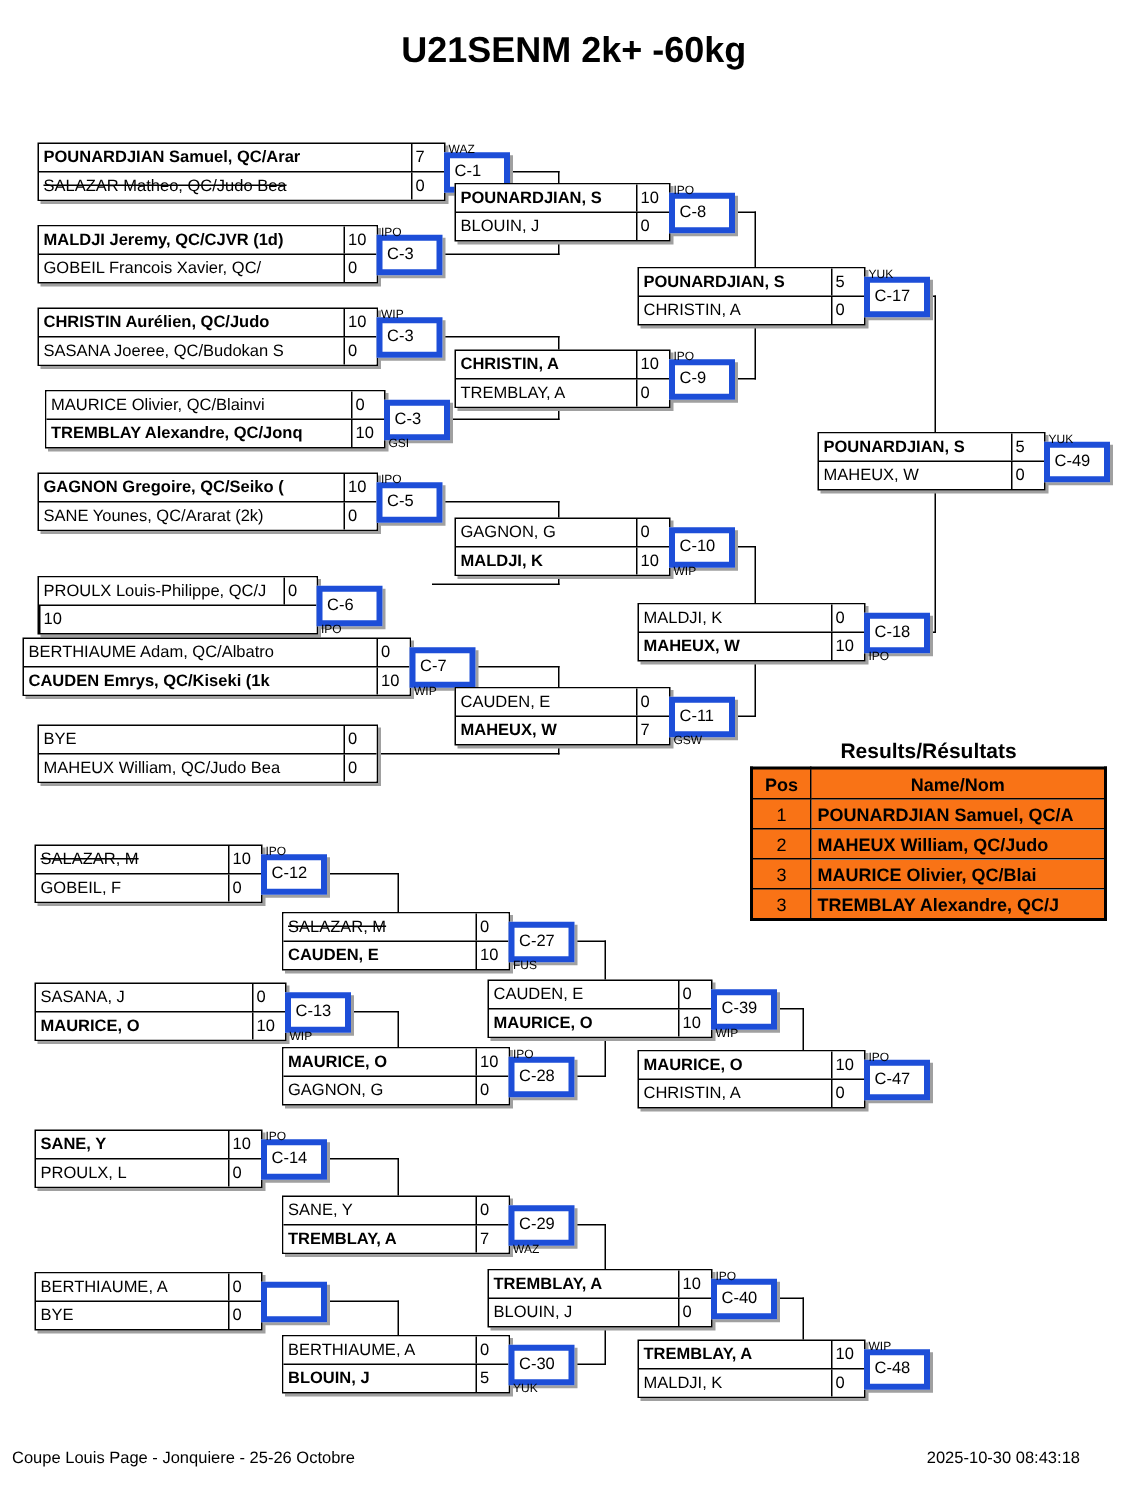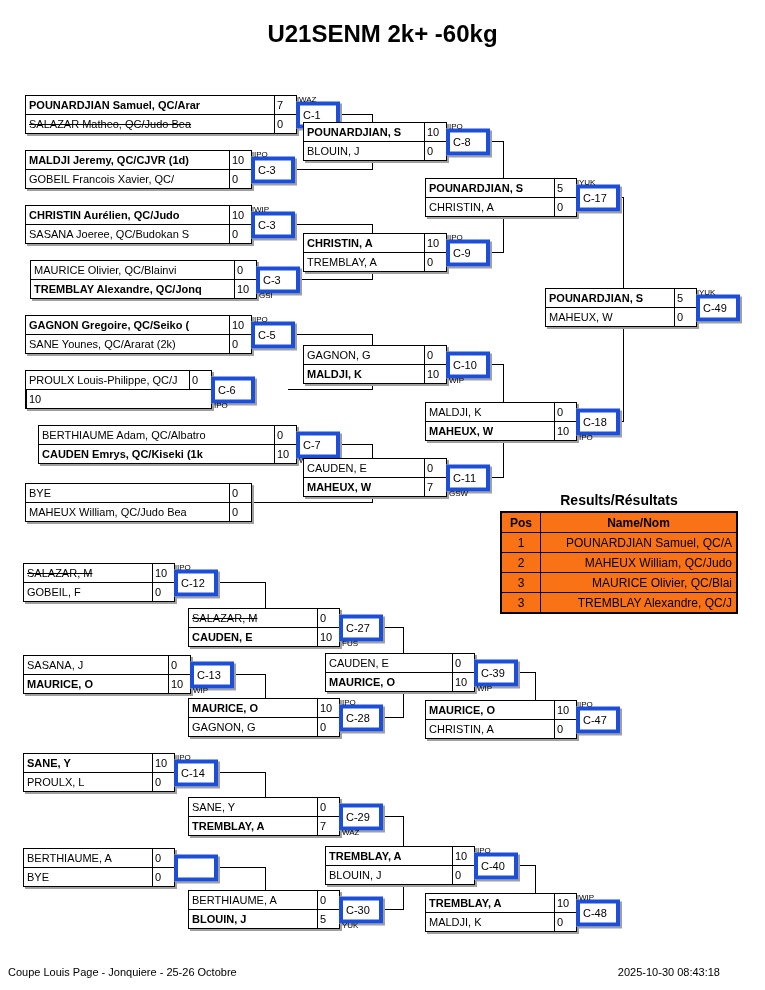--- a/index.html
+++ b/index.html
@@ -23,21 +23,21 @@
   .ln{position:absolute;}
   .ln.down{border-top:1px solid #000;border-right:1px solid #000;}
   .ln.up{border-bottom:1px solid #000;border-right:1px solid #000;}
   
   .results-title{position:absolute;left:500px;top:492px;width:238px;text-align:center;font-size:14px;font-weight:bold;}
   .rtable{position:absolute;left:500px;top:511px;width:238px;border-collapse:collapse;font-size:12px;}
   .rtable td,.rtable th{border:1px solid #000;height:19px;padding:0 4px;background:#f97316;}
   .rtable{border:2px solid #000;}
   .rtable th{font-weight:bold;text-align:center;}
   .rtable td.pos{width:30px;text-align:center;}
-  .rtable td.name{text-align:right;white-space:nowrap;overflow:hidden;}
+  .rtable td.name{text-align:left;white-space:nowrap;overflow:hidden;font-weight:bold;}
   
   .footer-left{position:absolute;left:8px;top:966px;font-size:11px;}
   .footer-right{position:absolute;right:45px;top:966px;font-size:11px;}
 </style>
 </head>
 <body>
 
 <div class="sheet">
 
   <div class="page-title">U21SENM 2k+ -60kg</div>
@@ -120,32 +120,32 @@
         <span class="nm">GAGNON Gregoire, QC/Seiko (</span>
         <span class="sc">10</span>
       </div>
     <div class="row">
         <span class="nm">SANE Younes, QC/Ararat (2k)</span>
         <span class="sc">0</span>
       </div>
     <div class="tag">C-5</div>
     <div class="wt t">IPO</div>
   </div>
-  <div class="match" style="left:25px;top:370px;width:187px">
+  <div class="match" style="left:25px;top:384px;width:187px">
     <div class="row">
         <span class="nm">PROULX Louis-Philippe, QC/J</span>
         <span class="sc">0</span>
       </div>
     <div class="row w">
         <span class="sc">10</span>
       </div>
     <div class="tag">C-6</div>
     <div class="wt b">IPO</div>
   </div>
-  <div class="match" style="left:38px;top:425px;width:259px">
+  <div class="match" style="left:15px;top:425px;width:259px">
     <div class="row">
         <span class="nm">BERTHIAUME Adam, QC/Albatro</span>
         <span class="sc">0</span>
       </div>
     <div class="row w">
         <span class="nm">CAUDEN Emrys, QC/Kiseki (1k</span>
         <span class="sc">10</span>
       </div>
     <div class="tag">C-7</div>
     <div class="wt b">WIP</div>

